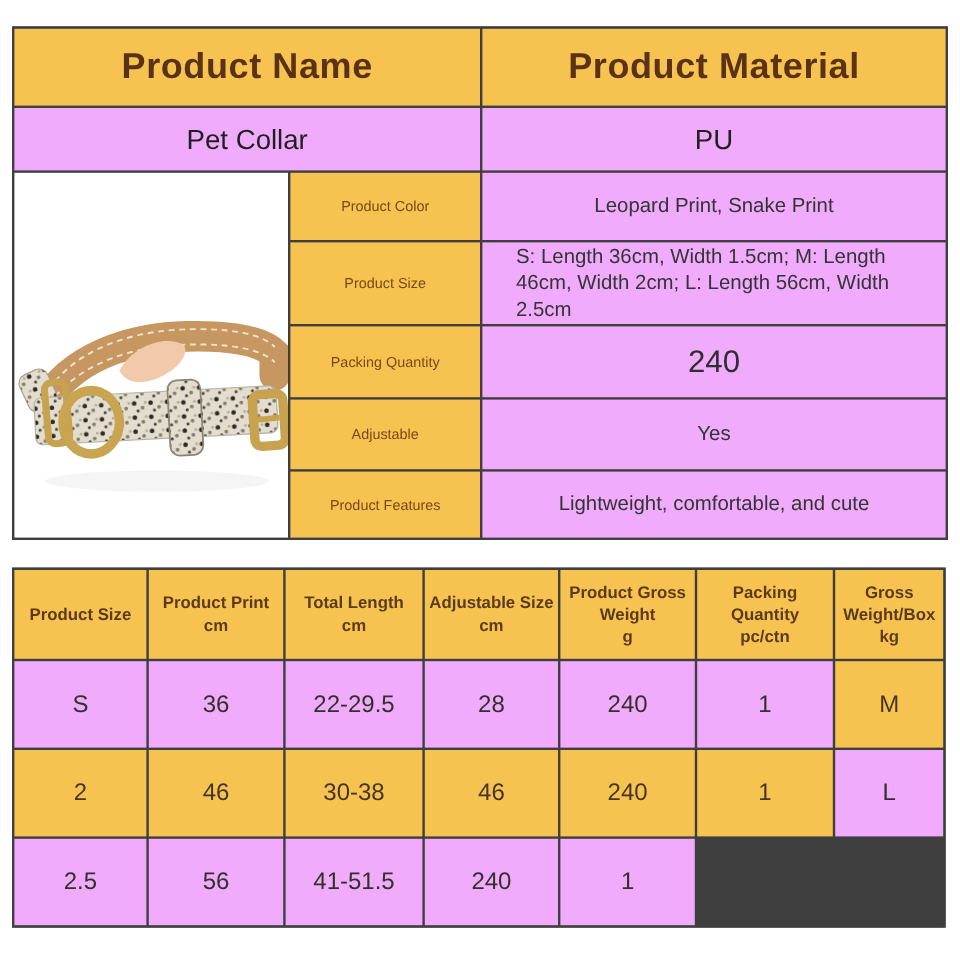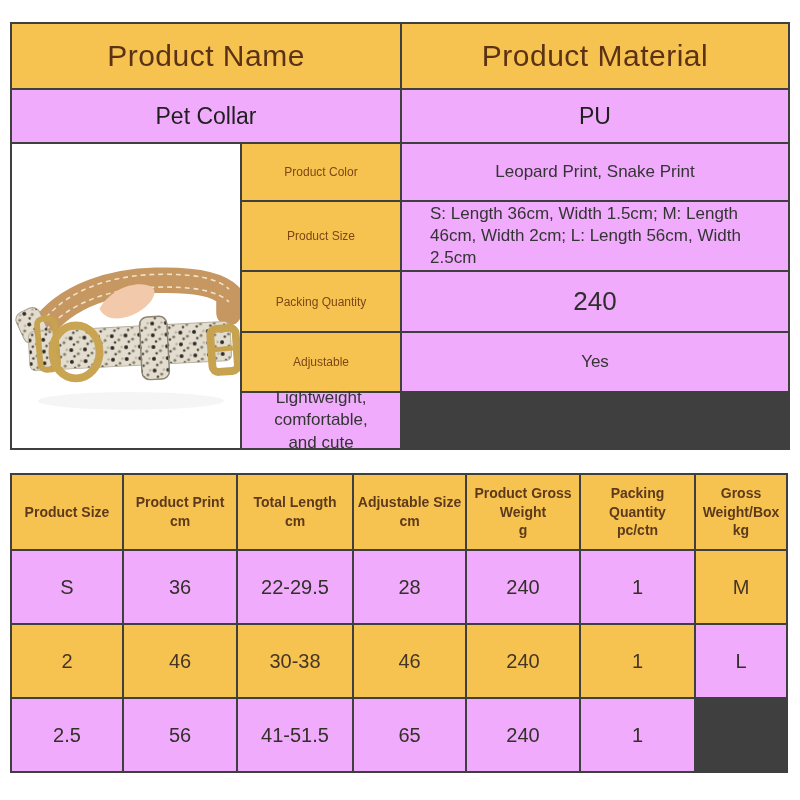--- a/index.html
+++ b/index.html
@@ -33,21 +33,21 @@
     grid-template-rows:64px 52px 56px 68px 59px 58px 55px;
     gap:2px;
   }
   .cell{
     background:#f0abfc;
     display:flex;align-items:center;justify-content:center;
     text-align:center;
   }
   .yellow{background:var(--yellow);}
   .tt-header{
-    font-size:30px;font-weight:normal;color:var(--header-text);
+    font-size:30px;font-weight:bold;color:var(--header-text);
     letter-spacing:0.5px;
   }
   .tt-header.name{grid-column:1 / 3;grid-row:1;}
   .tt-header.material{grid-column:3;grid-row:1;}
   .tt-value{
     font-size:23px;color:#1f1f1f;
   }
   .tt-value.name{grid-column:1 / 3;grid-row:2;}
   .tt-value.material{grid-column:3;grid-row:2;}
   .photo-cell{
@@ -140,20 +140,21 @@
     </div>
 
   <div class="cell label-cell">Product Color</div>
       <div class="cell value-cell">Leopard Print, Snake Print</div>
       <div class="cell label-cell">Product Size</div>
       <div class="cell value-cell left">S: Length 36cm, Width 1.5cm; M: Length 46cm, Width 2cm; L: Length 56cm, Width 2.5cm</div>
       <div class="cell label-cell">Packing Quantity</div>
       <div class="cell value-cell emphasis">240</div>
       <div class="cell label-cell">Adjustable</div>
       <div class="cell value-cell">Yes</div>
+      <div class="cell label-cell">Product Features</div>
       <div class="cell value-cell">Lightweight, comfortable, and cute</div>
     </div>
 
   <div class="size-table" id="size-grid">
 
   <div class="cell st-header-cell">
         <div>Product Size</div>
       </div>
       <div class="cell st-header-cell">
         <div>Product Print</div>
@@ -192,18 +193,17 @@
       <div class="cell st-cell hl">2</div>
       <div class="cell st-cell hl">46</div>
       <div class="cell st-cell hl">30-38</div>
       <div class="cell st-cell hl">46</div>
       <div class="cell st-cell hl">240</div>
       <div class="cell st-cell hl">1</div>
       <div class="cell st-cell">L</div>
       <div class="cell st-cell">2.5</div>
       <div class="cell st-cell">56</div>
       <div class="cell st-cell">41-51.5</div>
-      <div class="cell st-cell">65</div>
       <div class="cell st-cell">240</div>
       <div class="cell st-cell">1</div>
     </div>
 
 </div>
 
 </body></html>

